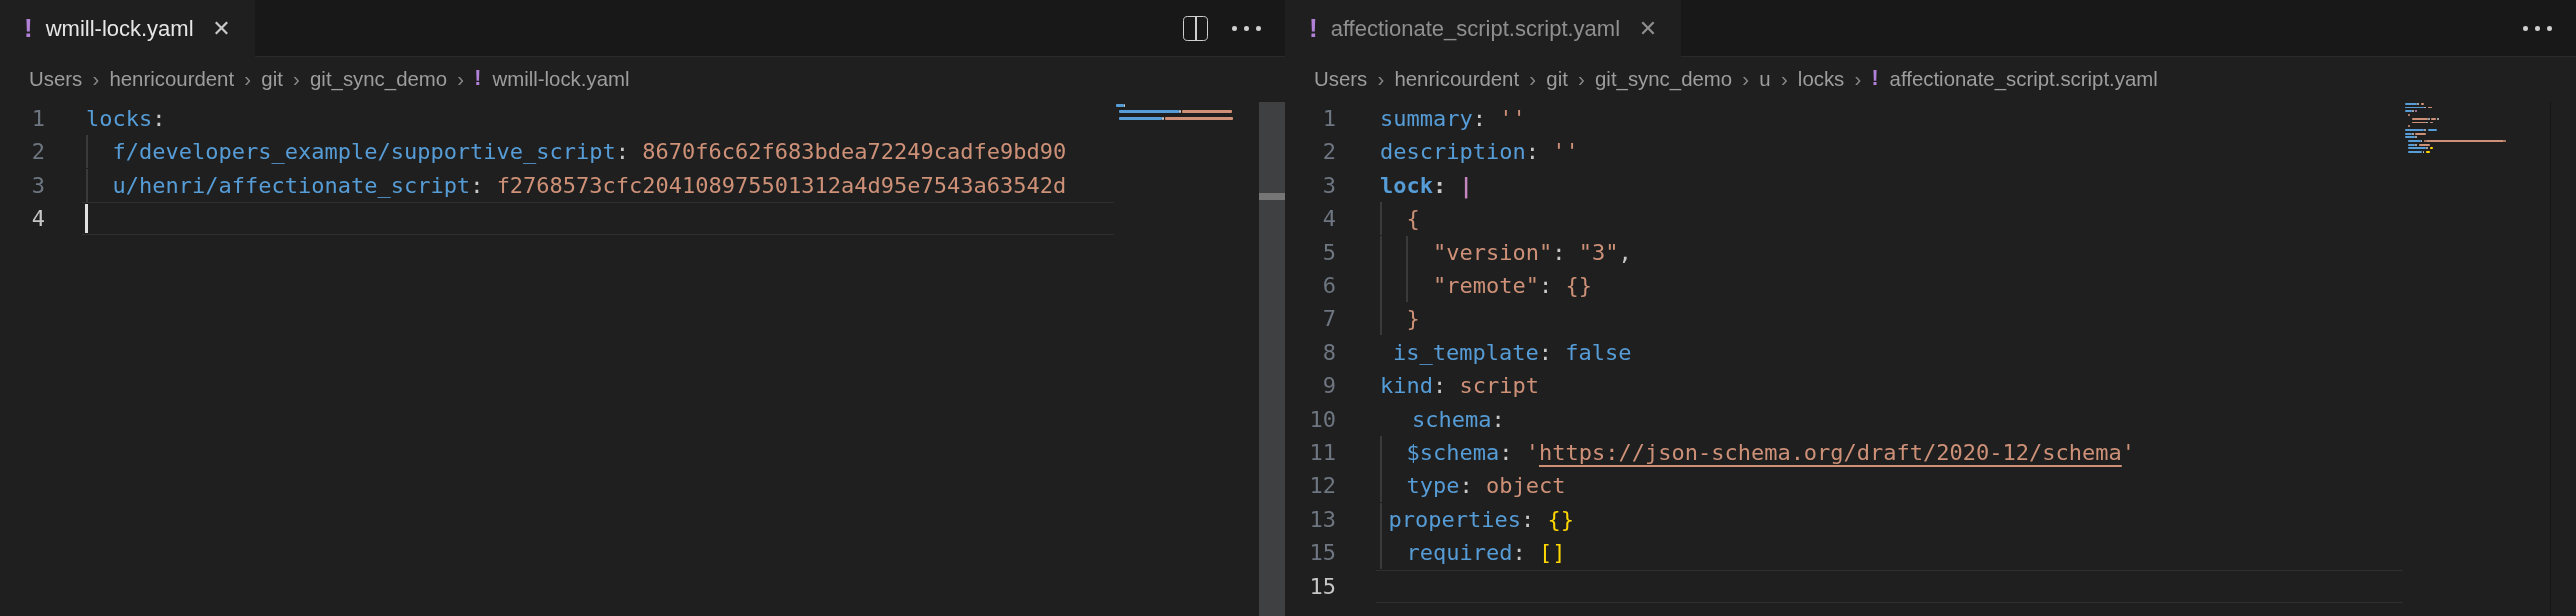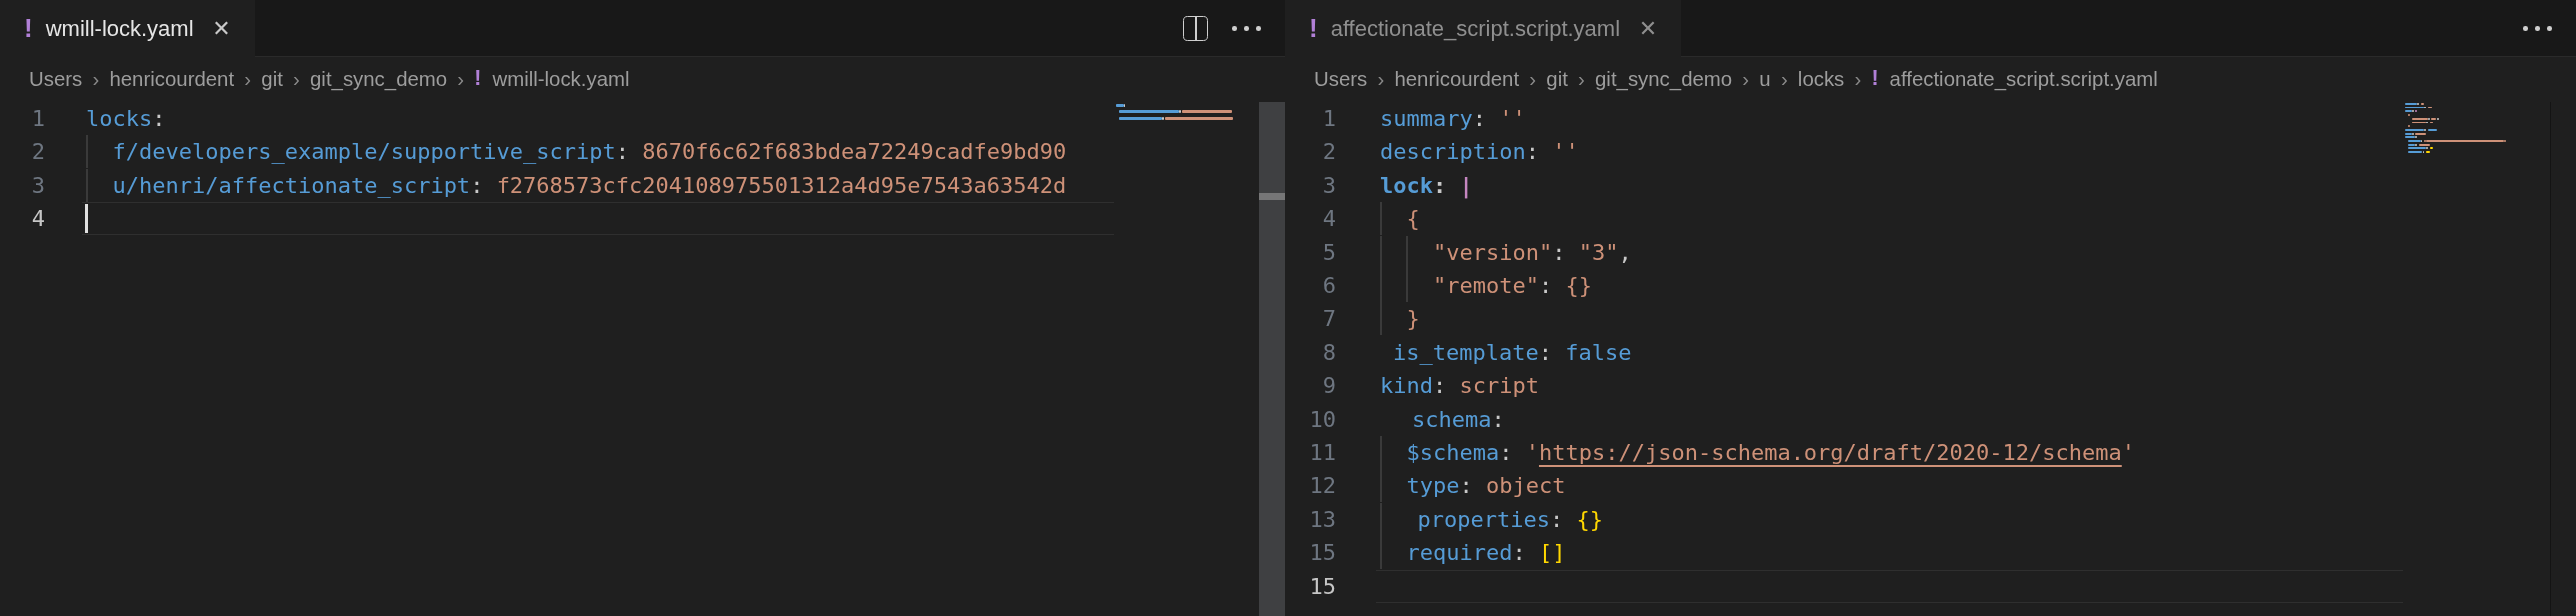--- a/index.html
+++ b/index.html
@@ -215,21 +215,21 @@
           <div class="code" style="left: 95px;"><span>  </span><span class="tok-k">$schema</span><span class="tok-p">:</span><span> </span><span class="tok-s">'</span><span class="tok-u">https://json-schema.org/draft/2020-12/schema</span><span class="tok-s">'</span></div>
         </div>
         <div class="line" style="top: 367px;">
           <div class="ln" style="width: 51px;">12</div>
           <div class="guide" style="left: 95px;"></div>
           <div class="code" style="left: 95px;"><span>  </span><span class="tok-k">type</span><span class="tok-p">:</span><span> </span><span class="tok-s">object</span></div>
         </div>
         <div class="line" style="top: 401px;">
           <div class="ln" style="width: 51px;">13</div>
           <div class="guide" style="left: 95px;"></div>
-          <div class="code" style="left: 106px;"><span>  </span><span class="tok-k">properties</span><span class="tok-p">:</span><span> </span><span class="tok-y">{}</span></div>
+          <div class="code" style="left: 77px;"><span>  </span><span class="tok-k">properties</span><span class="tok-p">:</span><span> </span><span class="tok-y">{}</span></div>
         </div>
         <div class="line" style="top: 434px;">
           <div class="ln" style="width: 51px;">15</div>
           <div class="guide" style="left: 95px;"></div>
           <div class="code" style="left: 95px;"><span>  </span><span class="tok-k">required</span><span class="tok-p">:</span><span> </span><span class="tok-y">[]</span></div>
         </div>
         <div class="line current" style="top: 468px;">
           <div class="curline" style="left: 91px;"></div>
           <div class="ln" style="width: 51px;">15</div>
           <div class="code" style="left: 95px;"></div>

